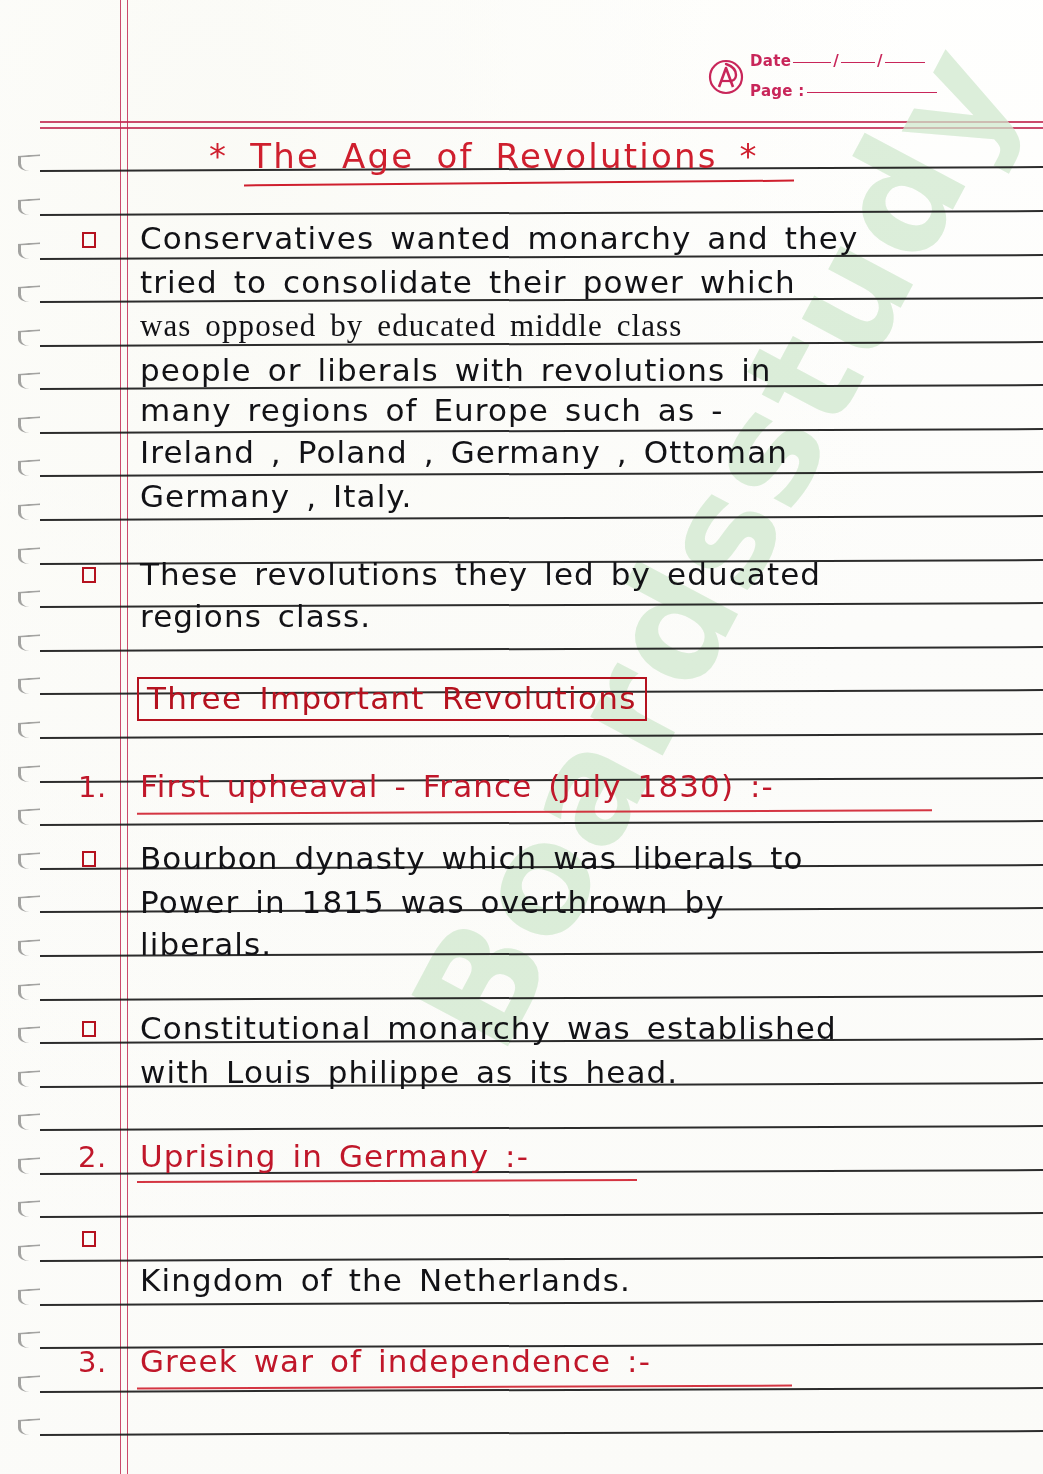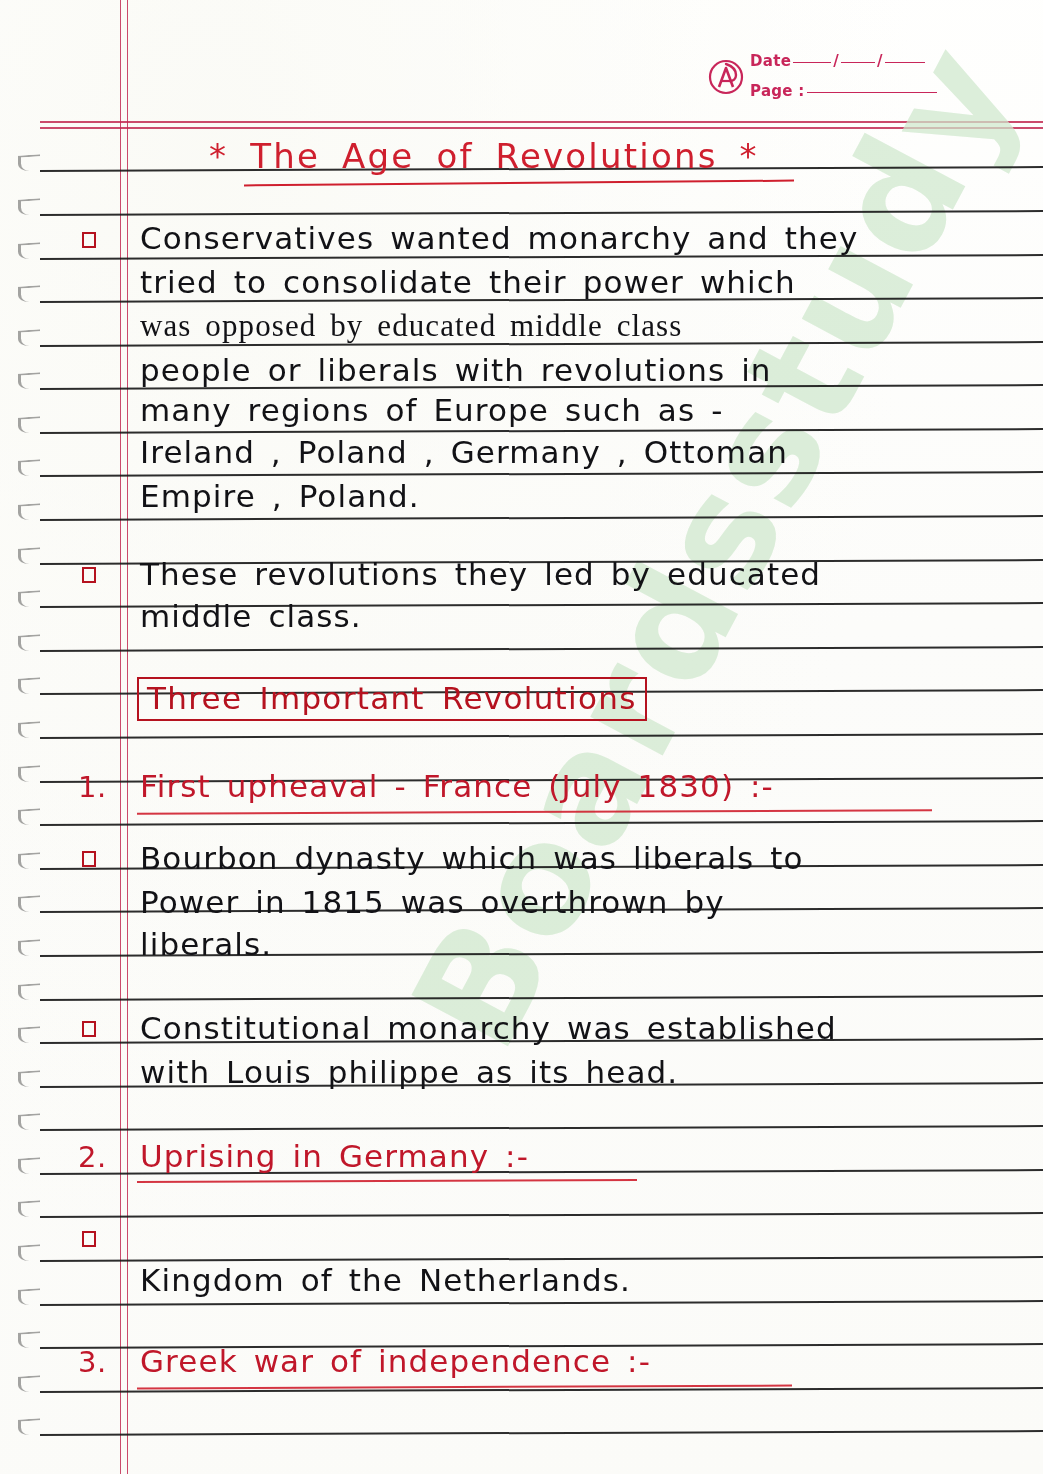--- a/index.html
+++ b/index.html
@@ -333,25 +333,25 @@
     <div class="hand" id="title-text" style="left:205px; top:136px;">*  The Age of Revolutions  *</div>
     <div id="title-underline" style="left:240px; top:182px; width:550px;"></div>
 
     <div class="bullet-sq" style="left:78px; top:232px;"></div>
     <div class="hand ink-black" style="left:136px; top:220px;">Conservatives wanted monarchy and they</div>
     <div class="hand ink-black" style="left:136px; top:264px;">tried to consolidate their power which</div>
     <div class="hand ink-black" style="left:136px; top:308px;font-family:Liberation Serif, serif;">was opposed by educated middle class</div>
     <div class="hand ink-black" style="left:136px; top:352px;">people or liberals with revolutions in</div>
     <div class="hand ink-black" style="left:136px; top:392px;">many regions of Europe such as -</div>
     <div class="hand ink-black" style="left:136px; top:434px;">Ireland , Poland , Germany , Ottoman</div>
-    <div class="hand ink-black" style="left:136px; top:478px;">Empire , Poland.</div>
+    <div class="hand ink-black" style="left:136px; top:478px;">Germany , Italy.</div>
 
     <div class="bullet-sq" style="left:78px; top:567px;"></div>
     <div class="hand ink-black" style="left:136px; top:556px;">These revolutions they led by educated</div>
-    <div class="hand ink-black" style="left:136px; top:598px;">middle class.</div>
+    <div class="hand ink-black" style="left:136px; top:598px;">regions class.</div>
 
     <div id="boxed-heading" style="left:133px; top:677px;">Three Important Revolutions</div>
 
     <div class="num-marker" style="left:74px; top:770px;">1.</div>
     <div class="hand ink-red" style="left:136px; top:768px;">First upheaval - France (July 1830) :-</div>
     <div class="red-underline" style="left:133px; top:811px; width:795px;"></div>
 
     <div class="bullet-sq" style="left:78px; top:851px;"></div>
     <div class="hand ink-black" style="left:136px; top:840px;">Bourbon dynasty which was liberals to</div>
     <div class="hand ink-black" style="left:136px; top:884px;">Power in 1815 was overthrown by</div>

